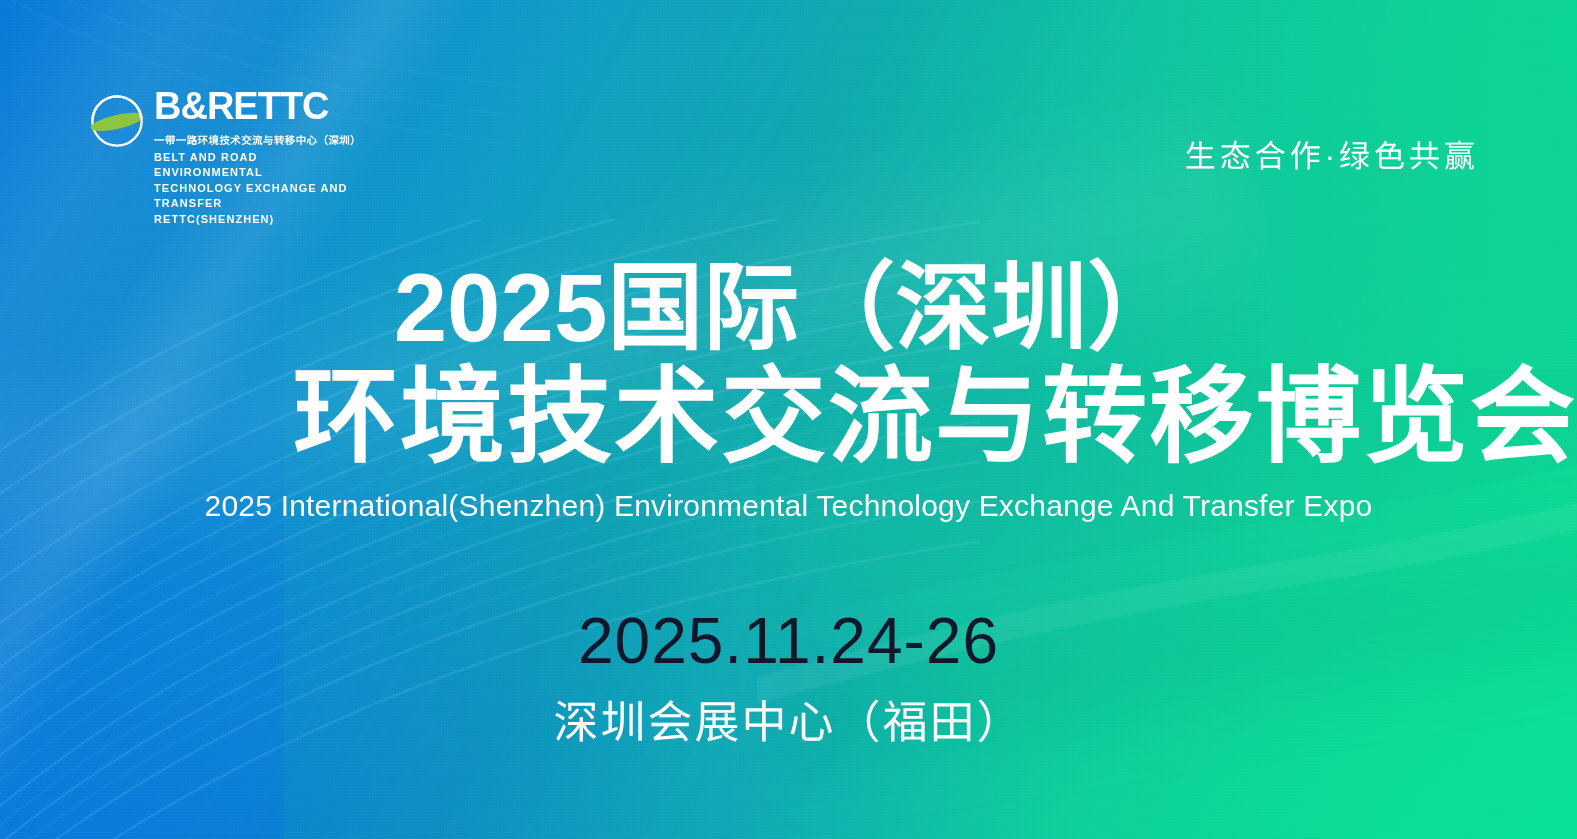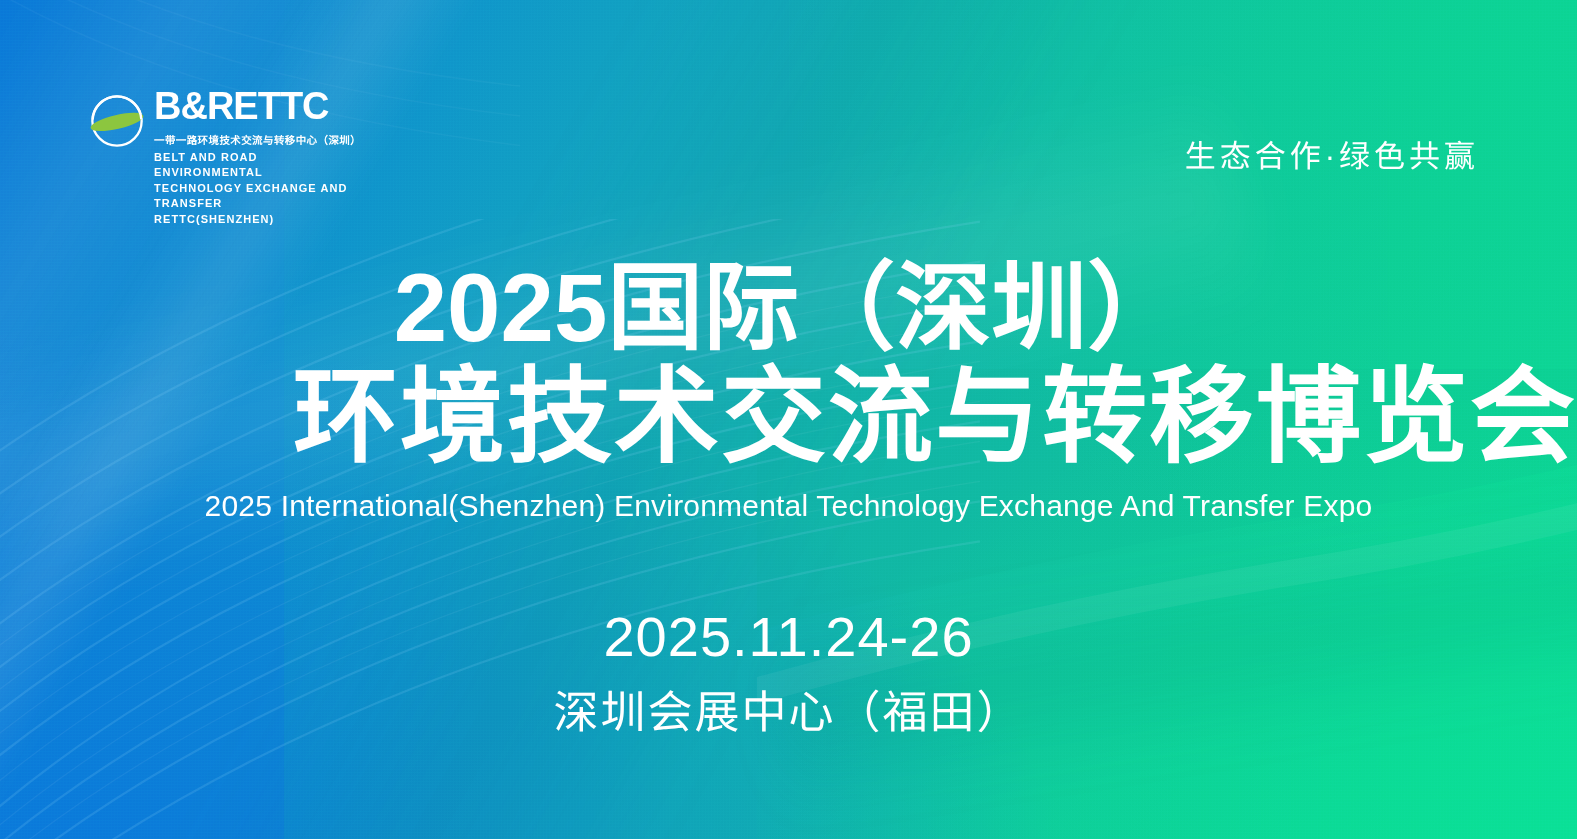--- a/index.html
+++ b/index.html
@@ -148,21 +148,21 @@
   .title-2{font-size:105px; line-height:1.04; letter-spacing:2px; margin-top:4px;text-align:right;}
   .subtitle-en{
     color:#fff; font-size:30px; font-weight:400; letter-spacing:.2px;
     margin-top:18px; white-space:nowrap;
   }
 
   .meta{
     position:absolute; left:0; right:0; top:604px; text-align:center;
   }
   .meta-date{
-    color:#ffffff; font-size:56px; font-weight:400; letter-spacing:1px; line-height:1.18;
+    color:#0f172a; font-size:64px; font-weight:400; letter-spacing:1px; line-height:1.18;
   }
   .meta-venue{
     color:#fff; font-size:45px; font-weight:400; letter-spacing:2px; line-height:1.22; margin-top:16px;
   }
 </style>
 </head>
 <body>
 
 <div class="banner">
 

